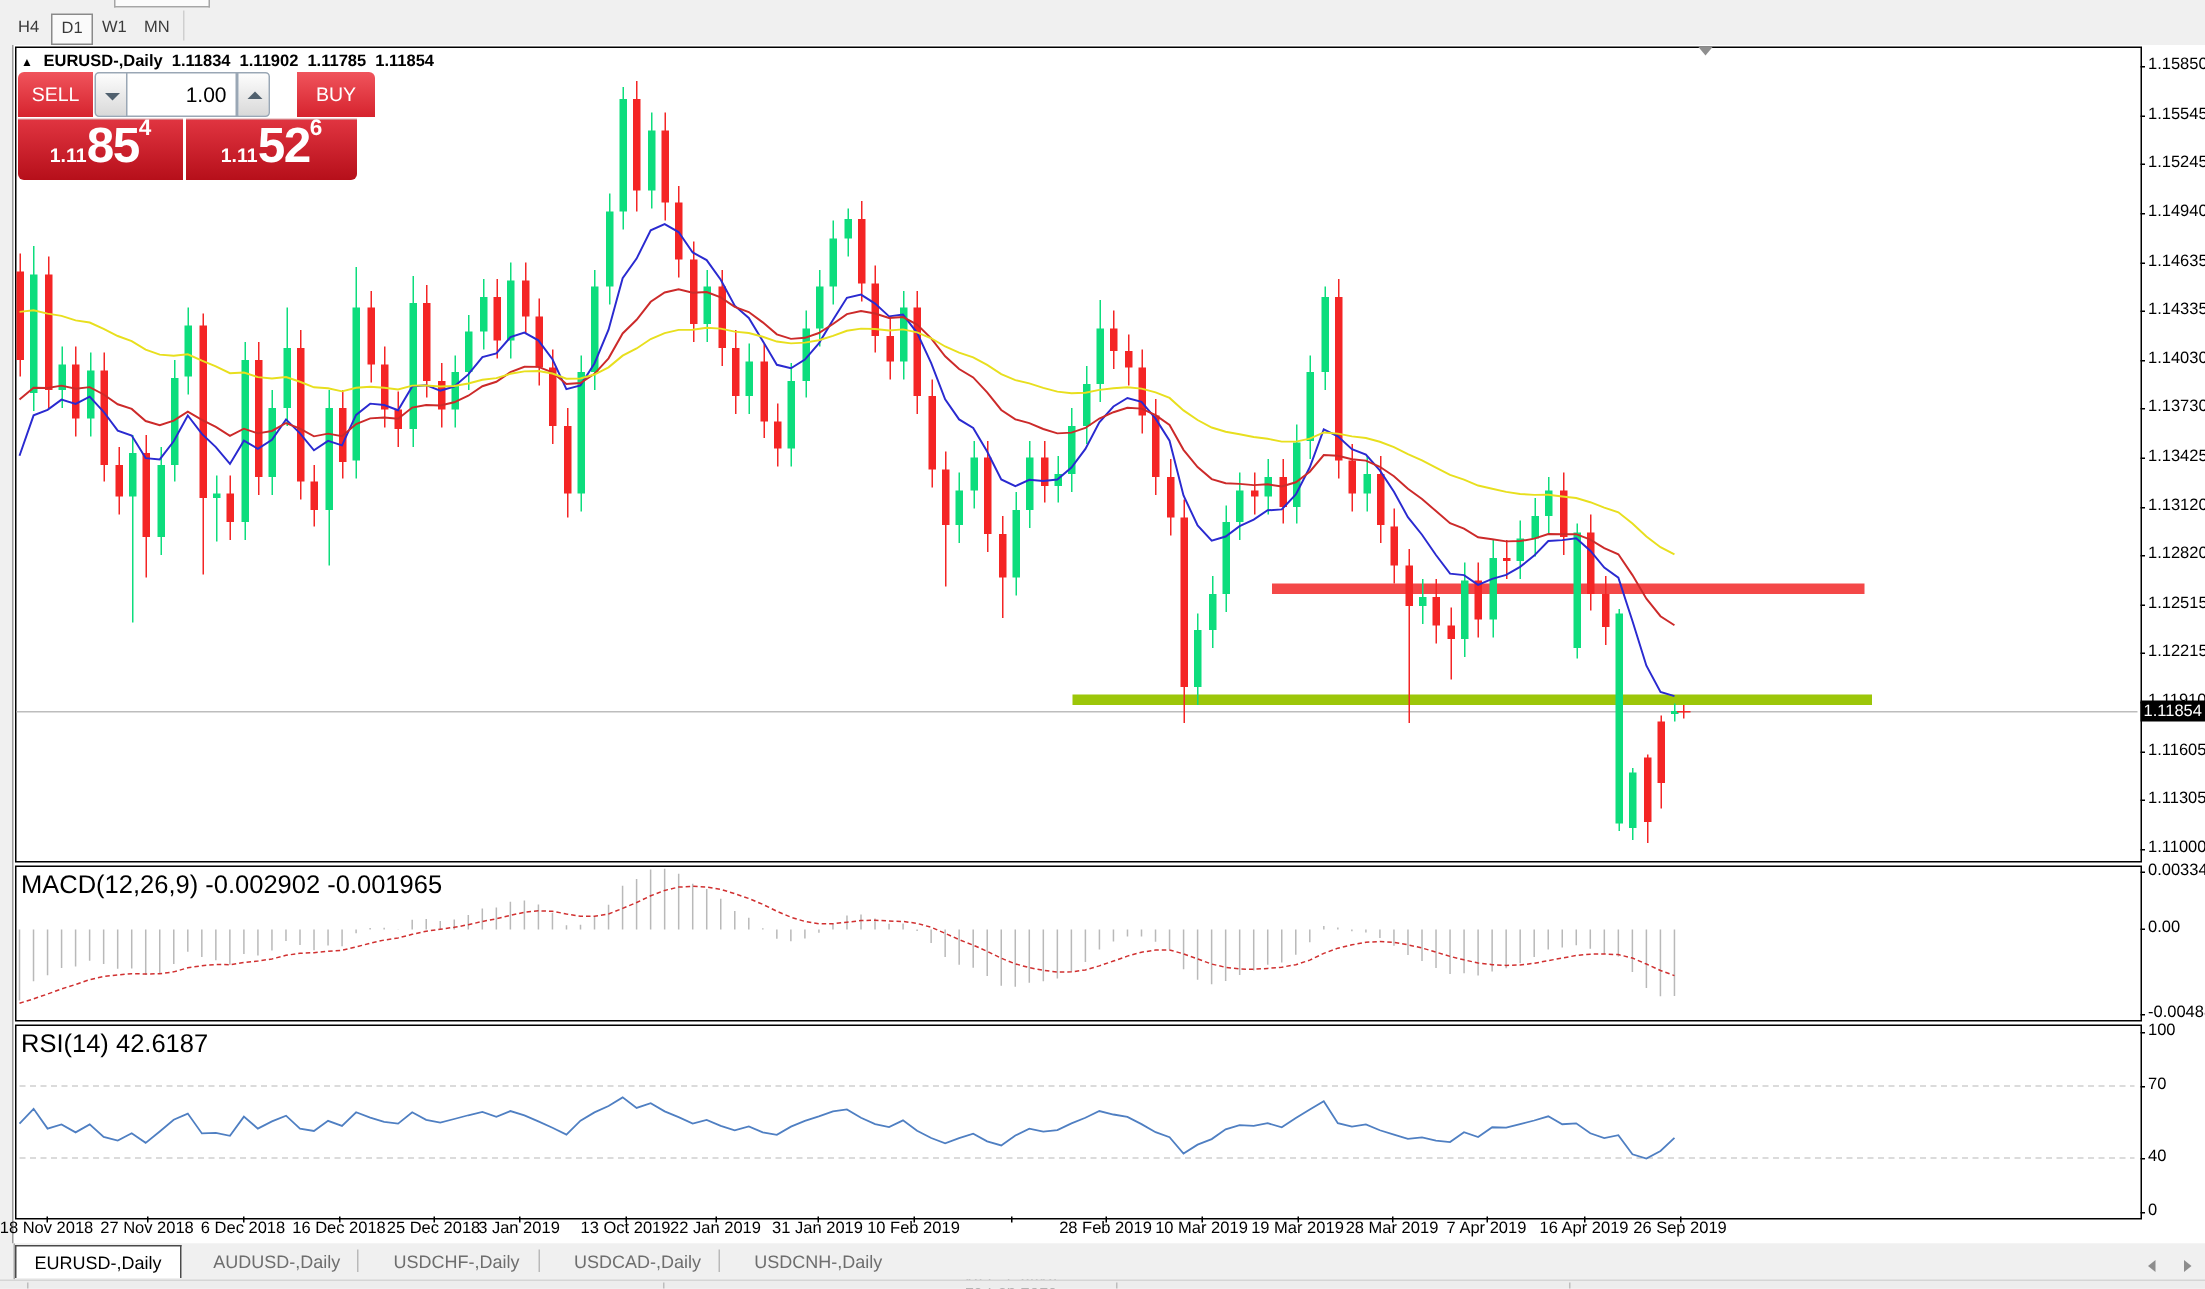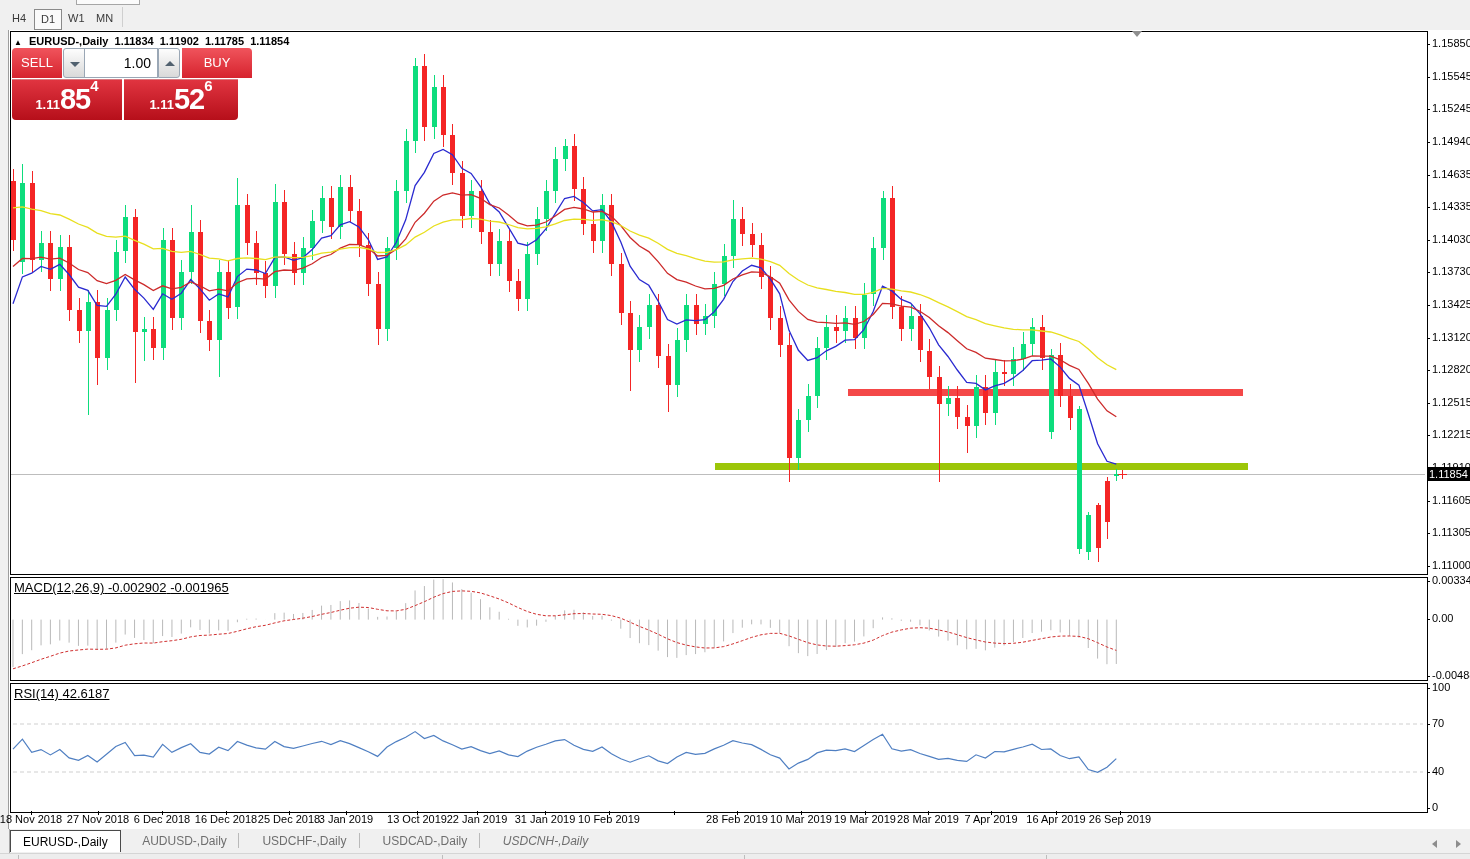--- a/index.html
+++ b/index.html
@@ -23,47 +23,47 @@
   #chart-title span{margin-right:3px;}
   #scroll-marker{left:1132px;top:31px;width:0;height:0;border-left:5px solid transparent;
     border-right:5px solid transparent;border-top:6px solid #8f8f8f;z-index:6;}
   
   .axis-label{position:absolute;left:1432px;font-size:11px;color:#000;white-space:nowrap;}
   .axis-tick{position:absolute;left:1427px;width:3px;height:1px;background:#000;}
   .date-label{position:absolute;top:813px;font-size:11px;color:#000;white-space:nowrap;transform:translateX(-50%);}
   .date-tick{position:absolute;top:811px;width:1px;height:4px;background:#000;}
   #price-tag{left:1427px;width:41px;height:14px;background:#000;color:#fff;font-size:11px;
     line-height:14px;text-align:left;padding-left:2px;z-index:8;}
-  .ind-label{position:absolute;font-size:13px;color:#000;z-index:5;text-decoration:underline;}
+  .ind-label{position:absolute;font-size:17px;color:#000;z-index:5;}
   
   .cndl,.wick,.hline,.pline{position:absolute;}
   
   #trade-widget{left:12px;top:48px;width:226px;z-index:20;font-family:"Liberation Sans",sans-serif;}
   .tw-row1{position:relative;height:30px;}
   .tw-btn{position:absolute;top:0;height:30px;color:#fff;font-size:13px;text-align:center;line-height:30px;
     background:linear-gradient(#f0545c,#d6232e);}
   #sell-btn{left:0;width:50px;border-radius:4px 0 0 0;}
-  #buy-btn{left:170px;width:70px;border-radius:0 4px 0 0;}
+  #buy-btn{left:186px;width:52px;border-radius:0 4px 0 0;}
   .spin-btn{position:absolute;top:0;width:22px;height:30px;background:linear-gradient(#fdfdfd,#d9d9d9);
     border:1px solid #9aa7b5;box-sizing:border-box;}
   #vol-down{left:51px;border-radius:3px 0 0 3px;}
   #vol-up{left:146px;border-radius:0 3px 3px 0;}
   .spin-tri{position:absolute;left:6px;width:0;height:0;border-left:5px solid transparent;border-right:5px solid transparent;}
   .tri-down{top:13px;border-top:5px solid #51616f;}
   .tri-up{top:12px;border-bottom:5px solid #51616f;}
   #vol-field{position:absolute;left:72px;top:0;width:74px;height:30px;background:#fff;border:1px solid #9aa7b5;
     box-sizing:border-box;font-size:14px;color:#000;text-align:right;padding:0 6px 0 0;line-height:28px;}
   .tw-row2{position:relative;height:40px;margin-top:1px;}
   .price-panel{position:absolute;top:0;height:40px;color:#fff;background:linear-gradient(#e03440,#b60f1a);
     border-top:1px solid rgba(255,255,255,.45);}
   #sell-panel{left:0;width:110px;border-radius:0 0 0 4px;}
   #buy-panel{left:112px;width:114px;border-radius:0 0 4px 0;}
   .pp-inner{position:absolute;bottom:4px;left:0;width:100%;text-align:center;white-space:nowrap;}
   .pp-small{font-size:13px;font-weight:700;vertical-align:baseline;}
-  .pp-big{font-size:29px;font-weight:700;letter-spacing:-1px;}
+  .pp-big{font-size:33px;font-weight:700;letter-spacing:-1px;}
   .pp-sup{font-size:15px;font-weight:700;vertical-align:18px;}
   
   #tab-bar{left:0;top:829px;width:1470px;height:24px;background:#f0f0f0;}
   #tab-bar .rail-notch{position:absolute;left:0;top:0;width:9px;height:24px;border-right:1px solid #a6a6a6;}
   .chart-tab{position:absolute;top:1px;height:22px;line-height:22px;font-size:12px;padding:0 12px;color:#6e6e6e;}
   .chart-tab.active{background:#fff;border:1px solid #4a4a4a;border-bottom:none;color:#000;box-sizing:border-box;}
   .tab-sep{position:absolute;top:4px;width:1px;height:15px;background:#b9b9b9;}
   #status-bar{left:0;top:853px;width:1470px;height:6px;background:#ededed;border-top:1px solid #d5d5d5;}
   .sb-sep{position:absolute;top:1px;width:1px;height:5px;background:#bdbdbd;}
   .scroll-arrow{position:absolute;top:840px;width:0;height:0;border-top:4px solid transparent;border-bottom:4px solid transparent;}
@@ -612,21 +612,21 @@
 
 <div id="tab-bar" class="abs">
   <div class="rail-notch"></div>
 <div class="chart-tab active" style="position: absolute; left: 10px;">EURUSD-,Daily</div>
     <div class="chart-tab" style="position: absolute; left: 130.2px;">AUDUSD-,Daily</div>
     <div class="tab-sep" style="position: absolute; left: 238.4px;"></div>
     <div class="chart-tab" style="position: absolute; left: 250.4px;">USDCHF-,Daily</div>
     <div class="tab-sep" style="position: absolute; left: 358.6px;"></div>
     <div class="chart-tab" style="position: absolute; left: 370.6px;">USDCAD-,Daily</div>
     <div class="tab-sep" style="position: absolute; left: 478.8px;"></div>
-    <div class="chart-tab" style="position: absolute; left: 490.8px; font-style: italic;">USDCNH-,Daily</div>
+    <div class="chart-tab" style="position: absolute; left: 490.8px;">USDCNH-,Daily</div>
   </div>
 <div id="scroll-left" class="scroll-arrow"></div>
 <div id="scroll-right" class="scroll-arrow"></div>
 <div id="status-bar" class="abs">
     <div class="sb-sep" style="position: absolute; left: 18px;"></div>
     <div class="sb-sep" style="position: absolute; left: 442px;"></div>
     <div class="sb-sep" style="position: absolute; left: 744px;"></div>
     <div class="sb-sep" style="position: absolute; left: 1046px;"></div>
   </div>
 

